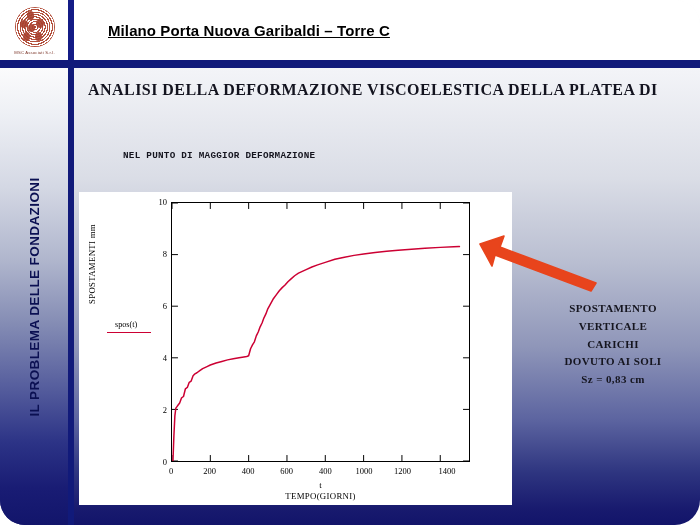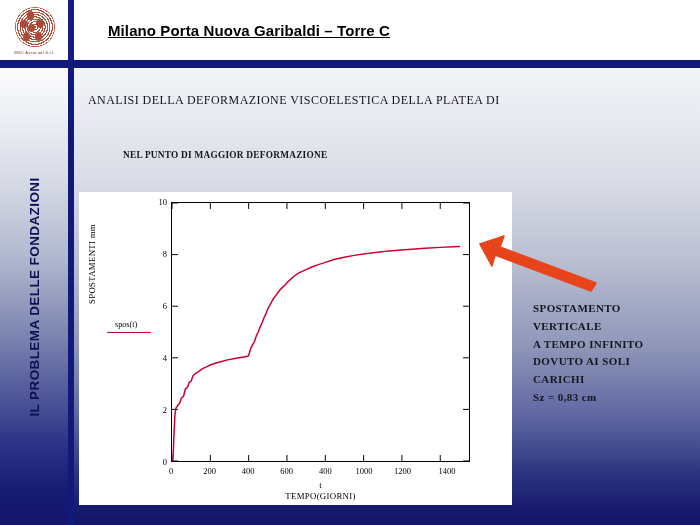--- a/index.html
+++ b/index.html
@@ -4,20 +4,21 @@
 <style>
   html,body{margin:0;padding:0;}
   body{
     width:700px;height:525px;overflow:hidden;
     font-family:"Liberation Serif",serif;
     background:#ffffff;
   }
   #slide{
     position:relative;width:700px;height:525px;overflow:hidden;
     background:linear-gradient(to bottom,#fcfcfc 0%,#f2f3f7 14%,#dadde6 34%,#b9bed1 50%,#8f96b9 66%,#5c64a0 80%,#2e3580 90%,#181a6e 97%,#12146a 100%);
+    border-radius:25px;
   }
 
   
   #header-band{
     position:absolute;left:0;top:0;width:700px;height:60px;
     background:#ffffff;
   }
   #logo-box{
     position:absolute;left:0;top:0;width:69px;height:60px;
     background:#ffffff;
@@ -71,35 +72,35 @@
     transform-origin:center center;
     white-space:nowrap;
     font-family:"Liberation Sans",sans-serif;
     font-weight:bold;font-size:13.5px;
     color:#0b1052;
     letter-spacing:.4px;
   }
 
   
   #subtitle{
-    position:absolute;left:88px;top:91px;width:600px;
-    font-family:"Liberation Serif",serif;
-    font-weight:normal;font-size:12px;color:#13131f;
+    position:absolute;left:88px;top:78px;width:600px;
+    font-family:"Liberation Serif",serif;
+    font-weight:bold;font-size:16px;color:#13131f;
     letter-spacing:.45px;line-height:1.55;
   }
   #subtitle div{white-space:nowrap;}
 
   
   #chart-caption{
     position:absolute;left:117px;top:149px;width:460px;
     font-family:"Liberation Serif",serif;
     font-weight:bold;font-size:9.3px;color:#15151f;
     letter-spacing:.25px;line-height:1.5;
   }
-  #chart-caption .l2{padding-left:6px;}
+  #chart-caption .l2{padding-left:6px;font-family:Liberation Mono, monospace;}
 
   
   #chart-panel{
     position:absolute;left:79px;top:192px;width:433px;height:313px;
     background:#ffffff;
   }
   #plot-frame{
     position:absolute;left:92px;top:10px;width:299px;height:260px;
     border:1.3px solid #000000;
     box-sizing:border-box;
@@ -146,21 +147,21 @@
     overflow:visible;
   }
 
   
   #right-note{
     position:absolute;left:533px;top:300px;width:160px;
     font-family:"Liberation Serif",serif;
     font-weight:bold;font-size:11px;color:#15151f;
     letter-spacing:.4px;line-height:1.62;
   }
-  #right-note div{white-space:nowrap;}
+  #right-note div{white-space:nowrap;text-align:center;}
 </style>
 </head>
 <body>
 
 <div id="slide">
 
   <div id="header-band">
     <div id="logo-box">
       <div id="logo-mark">
         <div class="blob" style="left:13px;top:5px;width:7px;height:9px;"></div>
@@ -264,19 +265,18 @@
     </div>
   </div>
 
   <svg id="arrow-svg" viewBox="0 0 122 62">
     <polygon points="2,14 26,6 22,17 118,53 113,61 17,25 14,36" fill="#e8441c" stroke="#e8441c" stroke-width="1.6" stroke-linejoin="round"></polygon>
   </svg>
 
   <div id="right-note">
     <div>SPOSTAMENTO</div>
     <div>VERTICALE</div>
-    <div>A TEMPO INFINITO</div>
+    <div>CARICHI</div>
     <div>DOVUTO AI SOLI</div>
-    <div>CARICHI</div>
     <div>Sz = 0,83 cm</div>
   </div>
 
 </div>
 
 </body></html>

